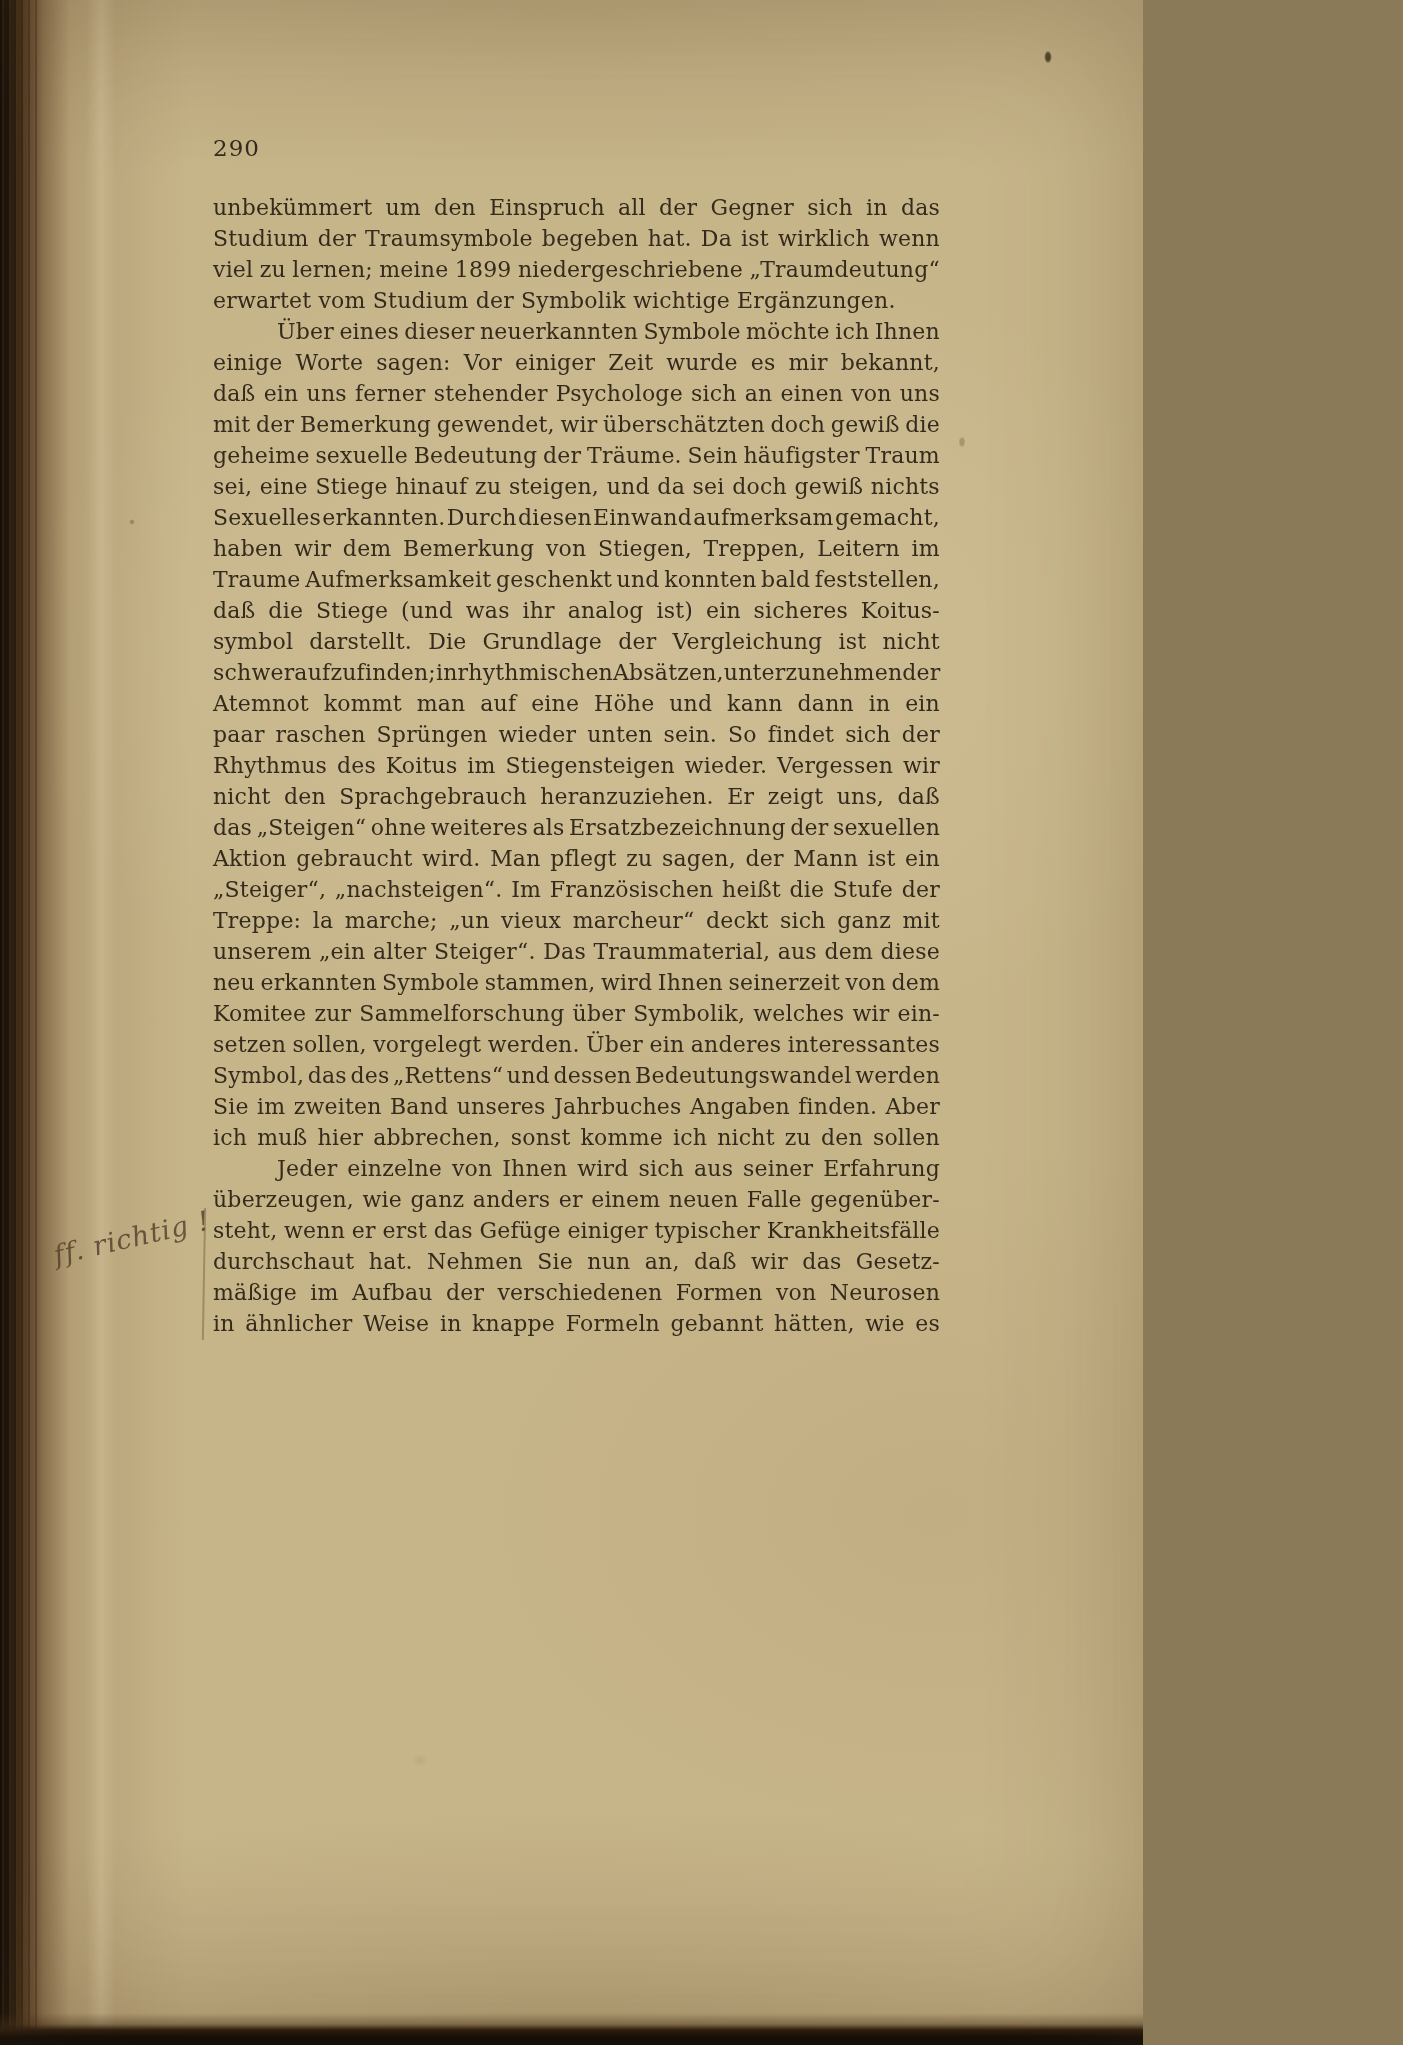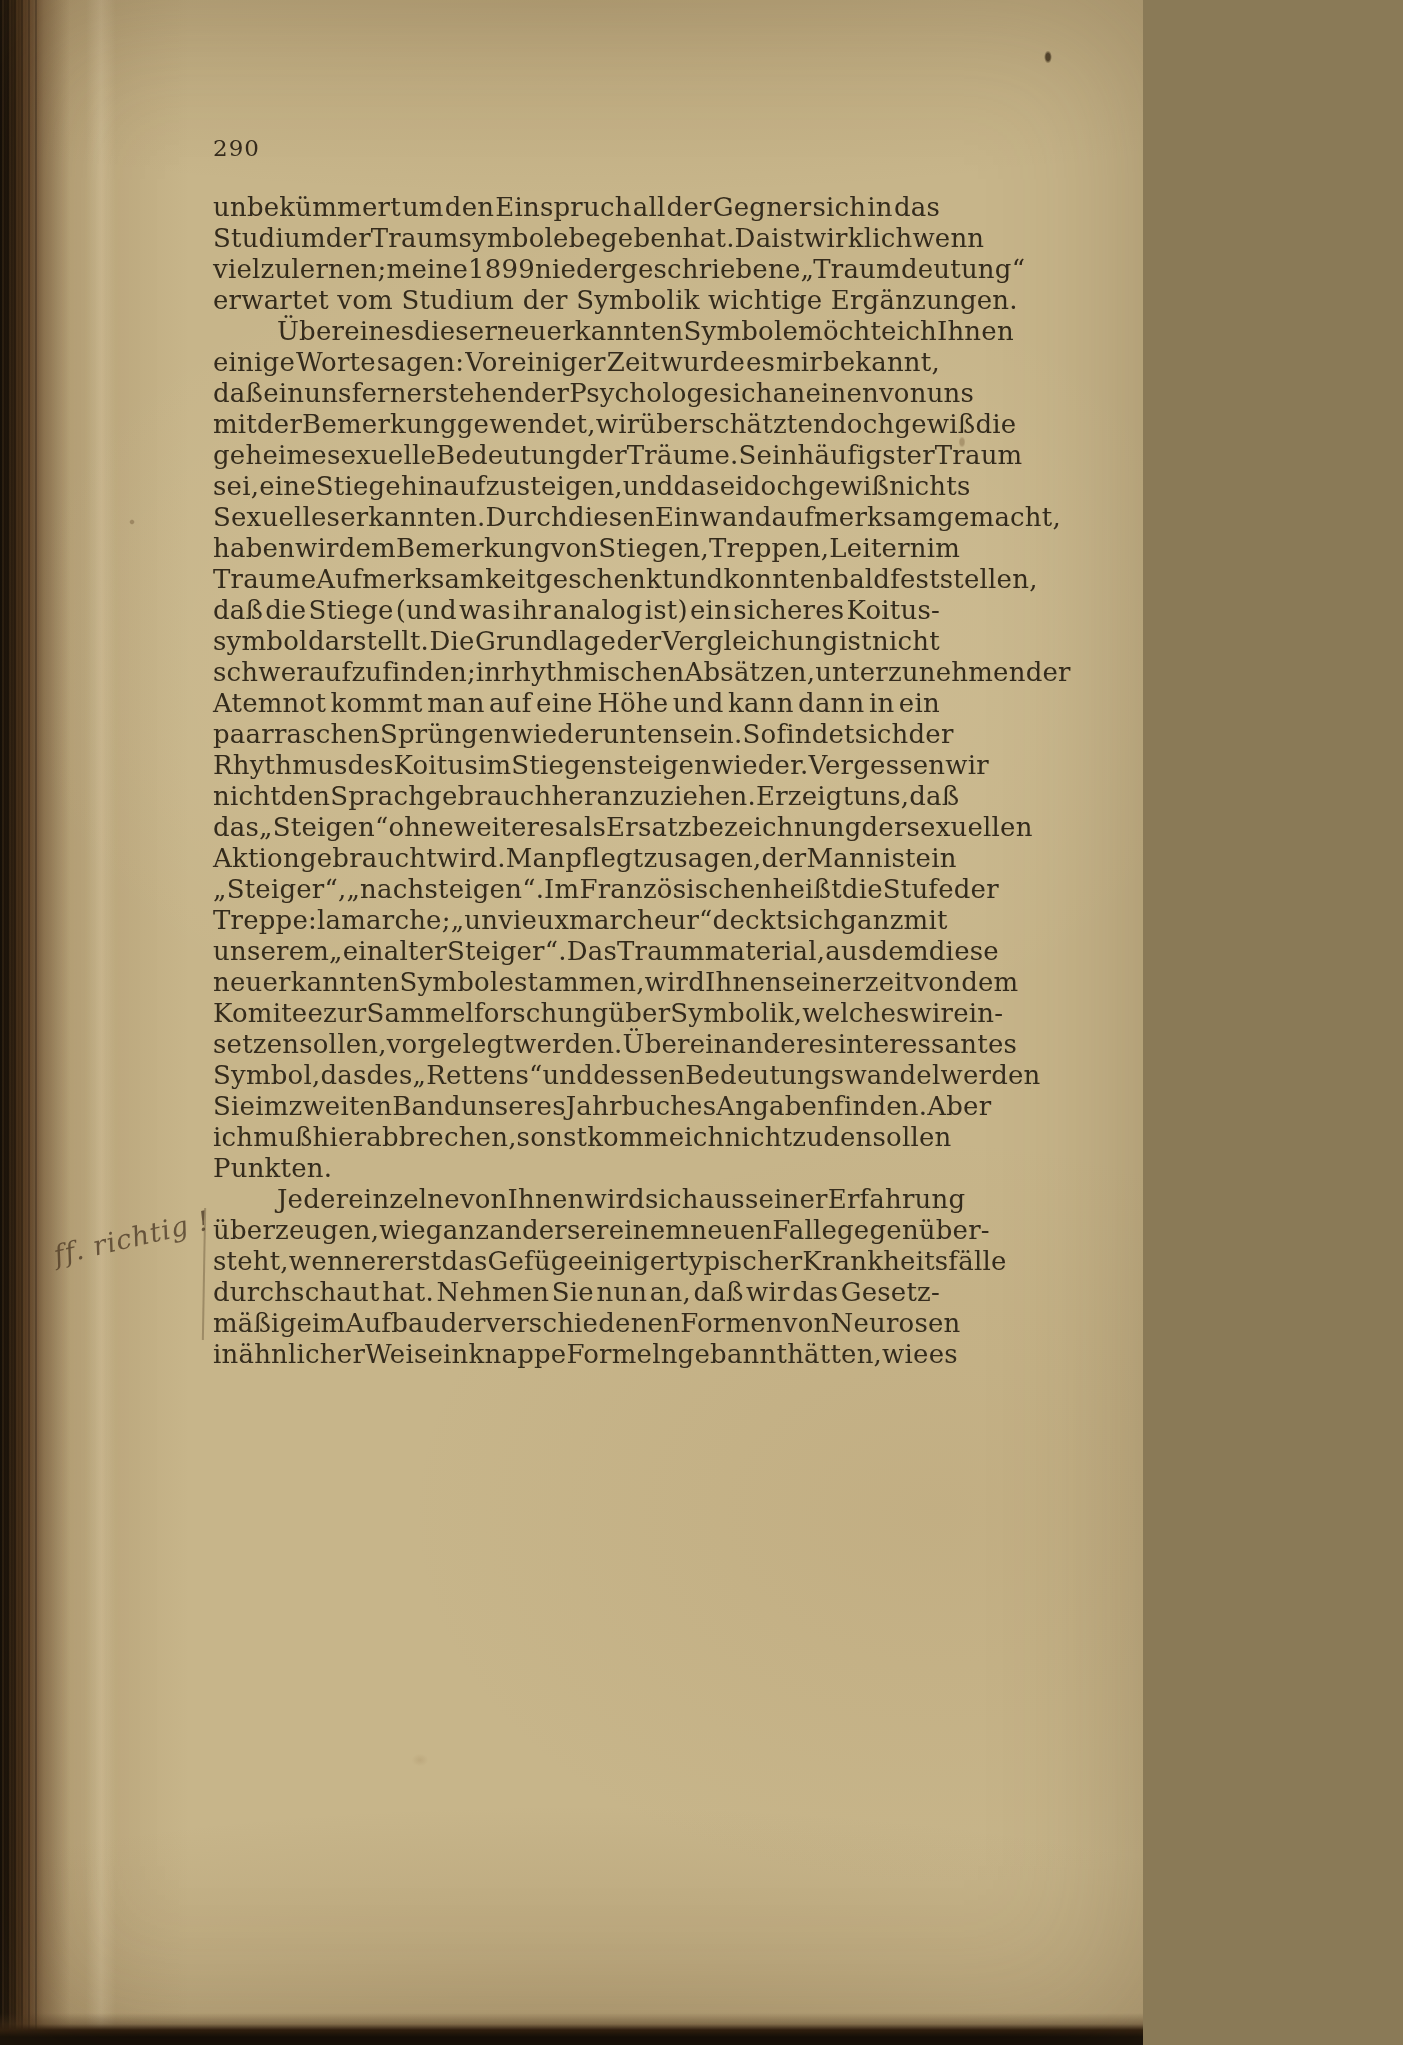--- a/index.html
+++ b/index.html
@@ -76,21 +76,21 @@
     left: 213px; top: 135px;
     font-size: 23px;
     letter-spacing: 1px;
     color: #362c1d;
     z-index: 2;
   }
   .text-block {
     position: absolute;
     left: 213px; top: 192px;
     width: 727px;
-    font-size: 26px;
+    font-size: 22px;
     line-height: 31px;
     letter-spacing: 0.2px;
     color: #342b1c;
     z-index: 2;
   }
   .paragraph { margin: 0; }
   .line {
     height: 31px;
     white-space: nowrap;
     overflow: visible;
@@ -454,21 +454,20 @@
           <span>hier</span>
           <span>abbrechen,</span>
           <span>sonst</span>
           <span>komme</span>
           <span>ich</span>
           <span>nicht</span>
           <span>zu</span>
           <span>den</span>
           <span>sollen</span>
         </div>
-        <div class="line">Punkten.</div>
       </div>
       <div class="paragraph">
         <div class="line justified indent">
           <span>Jeder</span>
           <span>einzelne</span>
           <span>von</span>
           <span>Ihnen</span>
           <span>wird</span>
           <span>sich</span>
           <span>aus</span>

